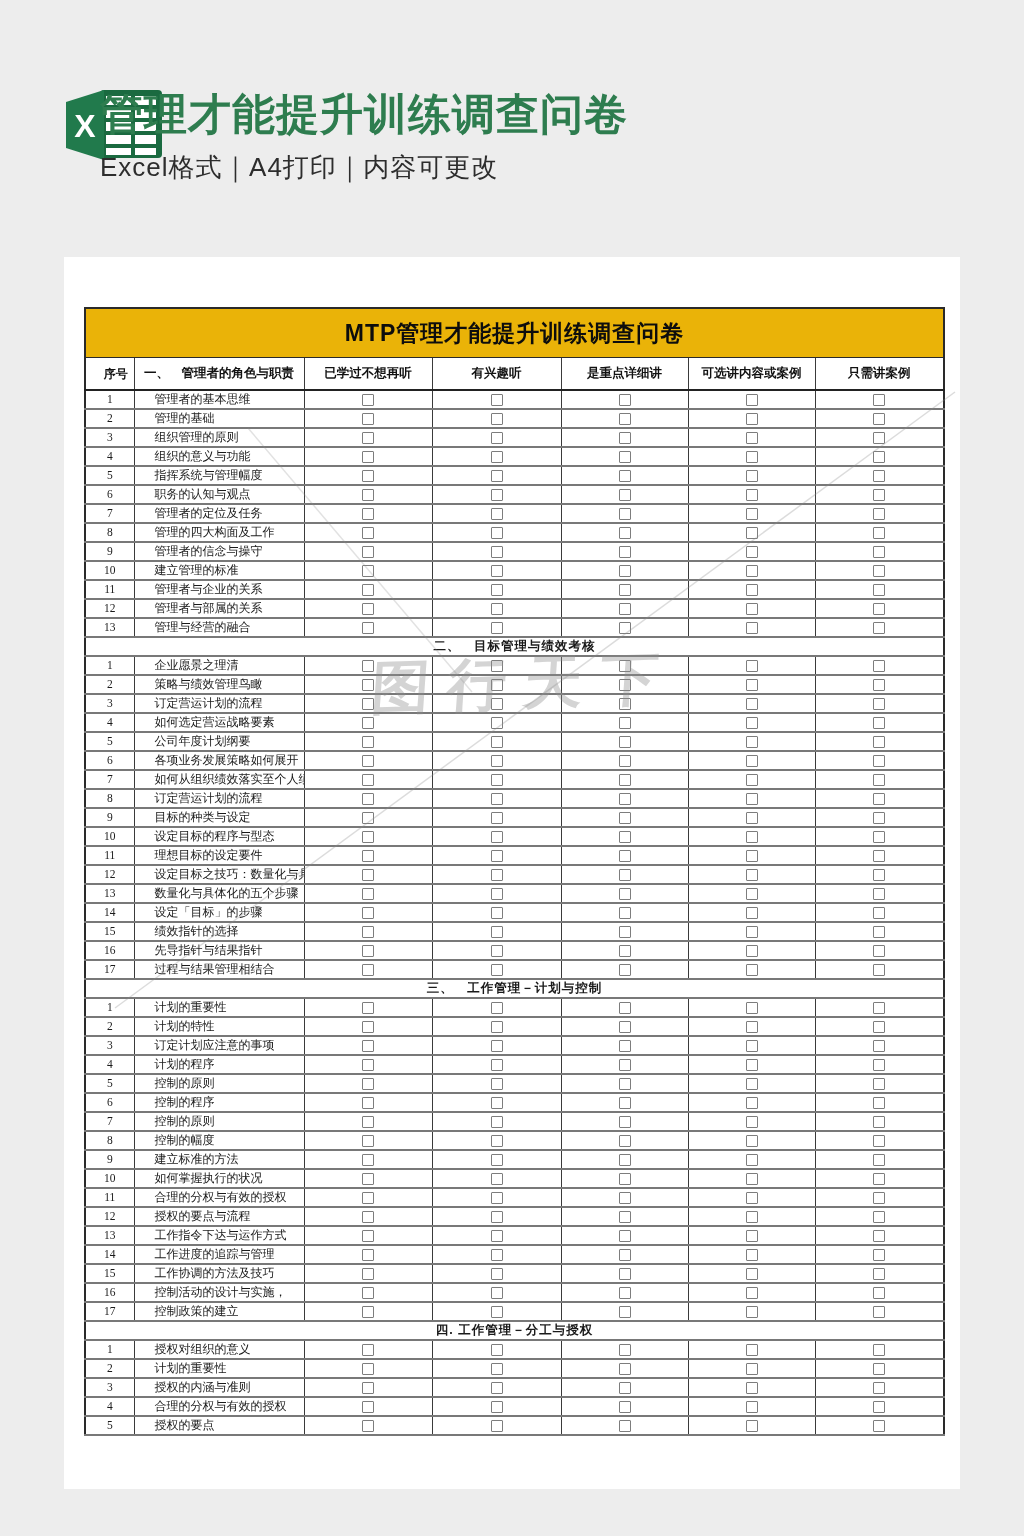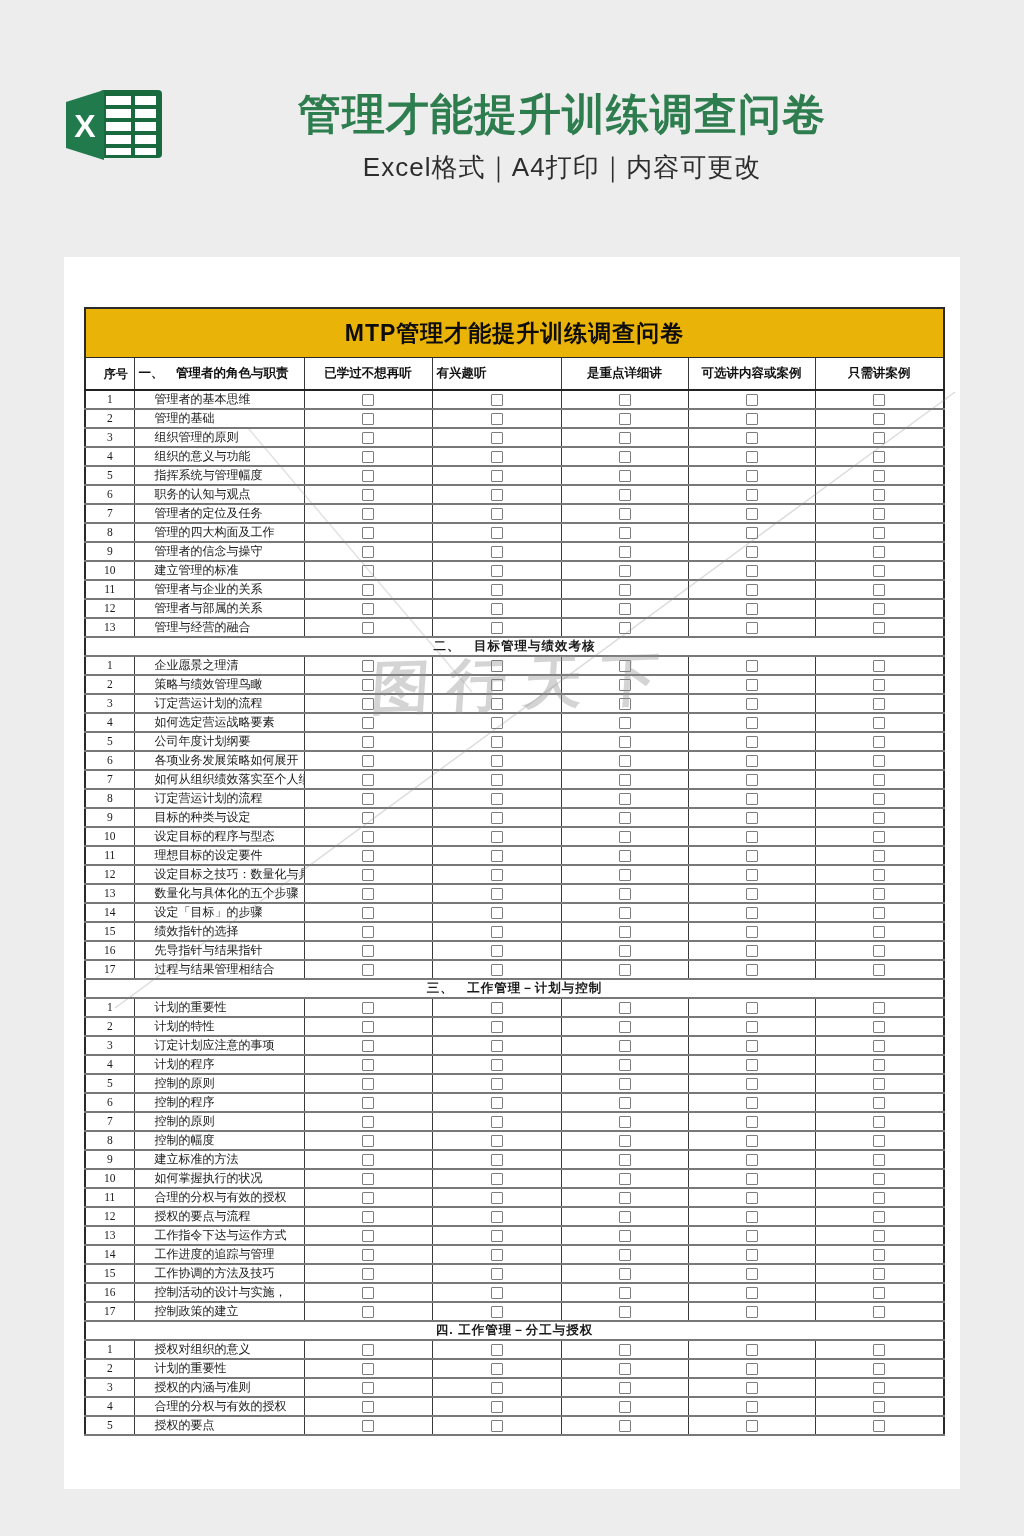--- a/index.html
+++ b/index.html
@@ -7,21 +7,21 @@
     width:1024px;height:1536px;
     background:#ededed;
     font-family:"Liberation Sans","DejaVu Sans",sans-serif;
     position:relative;
   }
   .page{position:relative;width:1024px;height:1536px;overflow:hidden;}
 
   
   .top-header{position:absolute;left:0;top:0;width:1024px;height:230px;}
   .excel-icon{position:absolute;left:62px;top:88px;width:104px;height:74px;}
-  .title-wrap{position:absolute;left:100px;right:0;top:86px;text-align:center;}
+  .title-wrap{position:absolute;left:100px;right:0;top:86px;text-align:left;}
   .page-title{
     margin:0;font-size:43px;line-height:56px;font-weight:bold;
     color:#2e7d4f;letter-spacing:1px;
   }
   .page-subtitle{
     margin:10px 0 0 0;font-size:26px;line-height:30px;
     color:#2d2d2d;letter-spacing:1px;
   }
 
   
@@ -69,21 +69,21 @@
     padding:0;overflow:hidden;white-space:nowrap;background:transparent;
   }
   td.num{text-align:center;font-size:11.5px;}
   td.item{text-align:left;padding-left:20px;}
   td.opt{text-align:center;}
   tr.section td{
     text-align:center;font-weight:bold;font-size:12.5px;
     font-family:"Liberation Sans","DejaVu Sans",sans-serif;
     letter-spacing:1px;
   }
-  .al-l{text-align:left;}
+  .al-l{text-align:center;}
   .al-c{text-align:center;}
   .vert{
     display:inline-block;width:1em;word-break:break-all;
     line-height:14px;font-size:12px;vertical-align:middle;
   }
   .checkbox{
     display:inline-block;width:10px;height:10px;
     border:1px solid #7d7d7d;background:transparent;
     vertical-align:middle;border-radius:1px;
   }

